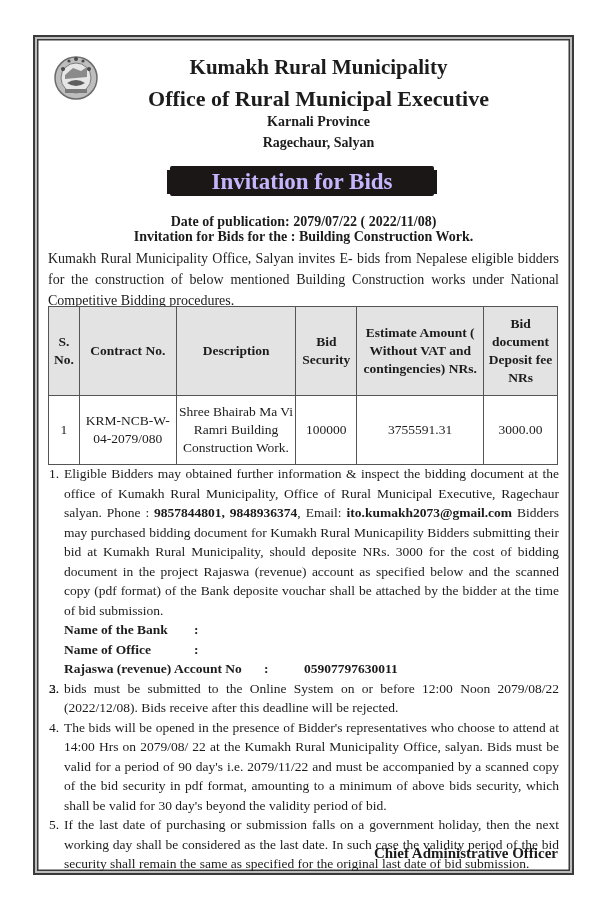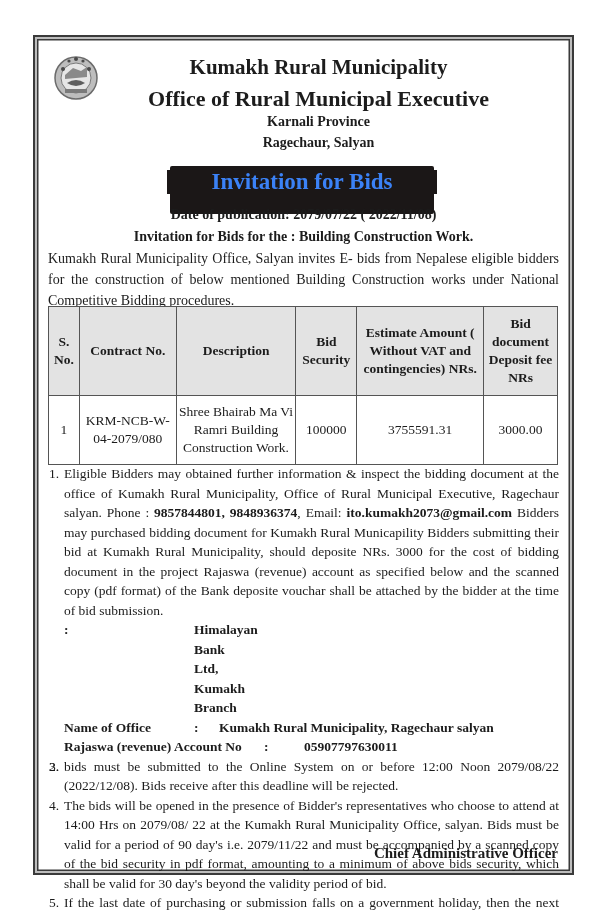--- a/index.html
+++ b/index.html
@@ -7,29 +7,29 @@
          font-family: "Liberation Serif", "DejaVu Serif", serif; color: #1c1c1c; }
   .frame { position: absolute; left: 33px; top: 35px; width: 541px; height: 840px;
            box-sizing: border-box; border: 2px solid #3a3a3a;
            box-shadow: inset 0 0 0 2px #bdbdbd, inset 0 0 0 3.5px #3a3a3a; }
   .emblem { position: absolute; left: 53px; top: 55px; width: 46px; height: 46px; }
   .hdr { position: absolute; left: 0; width: 607px; text-align: center; font-weight: bold; }
   .h1 { top: 55px; font-size: 21px; left: 15px; }
   .h2 { top: 86px; font-size: 22px; left: 15px; }
   .h3 { top: 114px; font-size: 14px; left: 15px; }
   .h4 { top: 135px; font-size: 14px; left: 15px; }
-  .title-box { position: absolute; left: 170px; top: 166px; width: 264px; height: 48px;
-               background: #1b1717; color: #3b82f6; text-align: center;
+  .title-box { position: absolute; left: 170px; top: 166px; width: 264px; height: 30px;
+               background: #1b1717; color: #c4b5fd; text-align: center;
                font-weight: bold; font-size: 23px; line-height: 32px;
                border-radius: 2px; }
   .title-box:before, .title-box:after { content: ""; position: absolute; top: 4px;
                width: 3px; height: 24px; background: #1b1717; }
   .title-box:before { left: -3px; }
   .title-box:after { right: -3px; }
-  .pubdate { top: 207px; font-size: 14px; }
+  .pubdate { top: 214px; font-size: 14px; }
   .subtitle { top: 229px; font-size: 14px; }
   .intro { position: absolute; left: 48px; top: 248px; width: 511px; font-size: 14px;
            line-height: 21px; text-align: justify; }
   table.bids { position: absolute; left: 48px; top: 306px; width: 510px;
                border-collapse: collapse; font-size: 13.5px; }
   table.bids th, table.bids td { border: 1px solid #555; text-align: center;
                vertical-align: middle; padding: 0 2px; }
   table.bids th { background: #e3e3e3; font-weight: bold; height: 88px; line-height: 18px; }
   table.bids td { height: 68px; line-height: 18px; font-size: 13.5px; }
   .notes { position: absolute; left: 48px; top: 464px; width: 511px; font-size: 13.5px;
@@ -104,27 +104,26 @@
     </tr>
   </tbody>
 </table>
 
 <div class="notes">
   <div class="note">
     <span class="num">1.</span>
     <span>Eligible Bidders may obtained further information &amp; inspect the bidding document at the office of Kumakh Rural Municipality, Office of Rural Municipal Executive, Ragechaur salyan. Phone : </span><b>9857844801, 9848936374</b><span>, Email: </span><b>ito.kumakh2073@gmail.com</b><span> Bidders may purchased bidding document for Kumakh Rural Municapility Bidders submitting their bid at Kumakh Rural Municipality, should deposite NRs. 3000 for the cost of bidding document in the project Rajaswa (revenue) account as specified below and the scanned copy (pdf format) of the Bank deposite vouchar shall be attached  by the bidder at the time of bid  submission.</span>
   </div>
   <div class="bank">
+    <span>Name of the Bank</span>
     <span>:</span>
-    <span>Himalayan Bank Ltd, Kumakh Branch</span>
   </div>
   <div class="bank">
     <span>Name of Office</span>
     <span>:</span>
-    <span>Kumakh Rural Municipality, Ragechaur salyan</span>
   </div>
   <div class="bank acct">
     <span>Rajaswa (revenue) Account No</span>
     <span>:</span>
     <span>05907797630011</span>
   </div>
   <div class="note">
     <span class="num">2.</span>
   </div>
   <div class="note">

